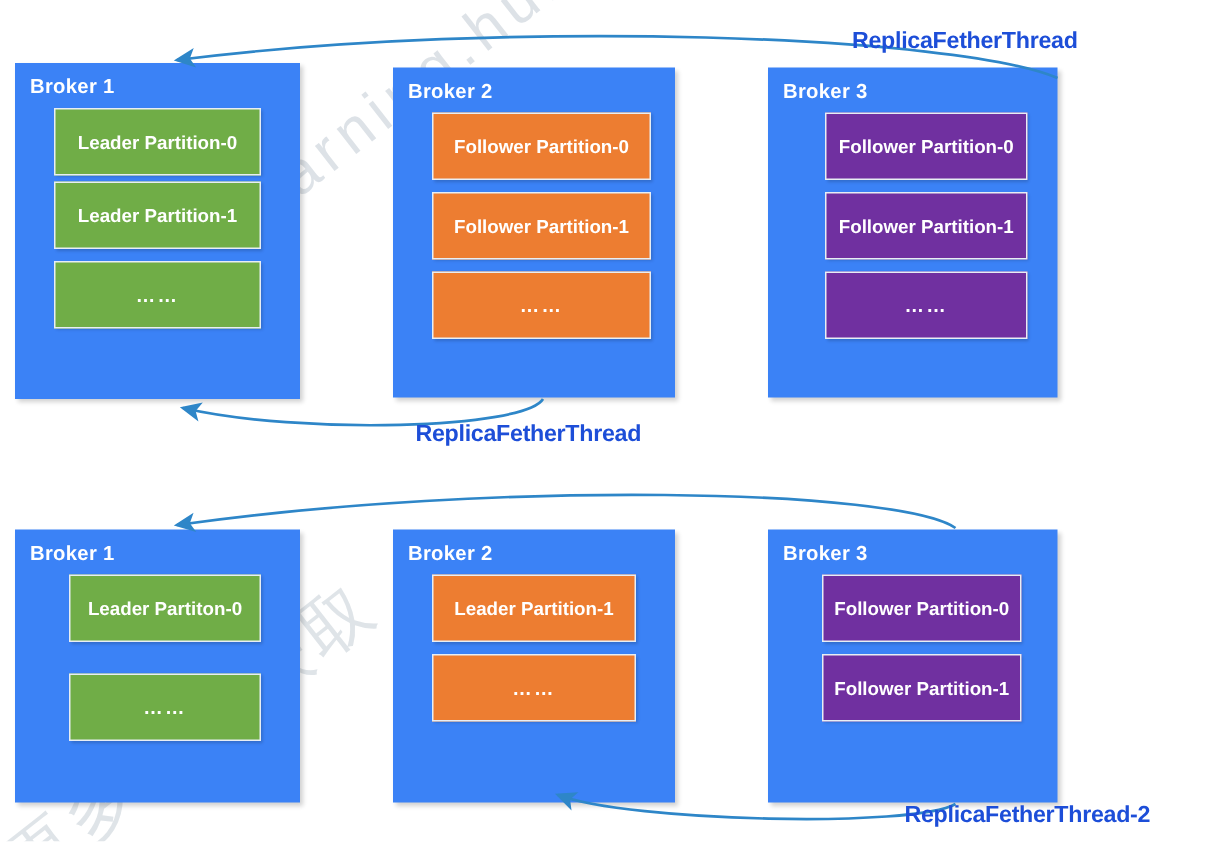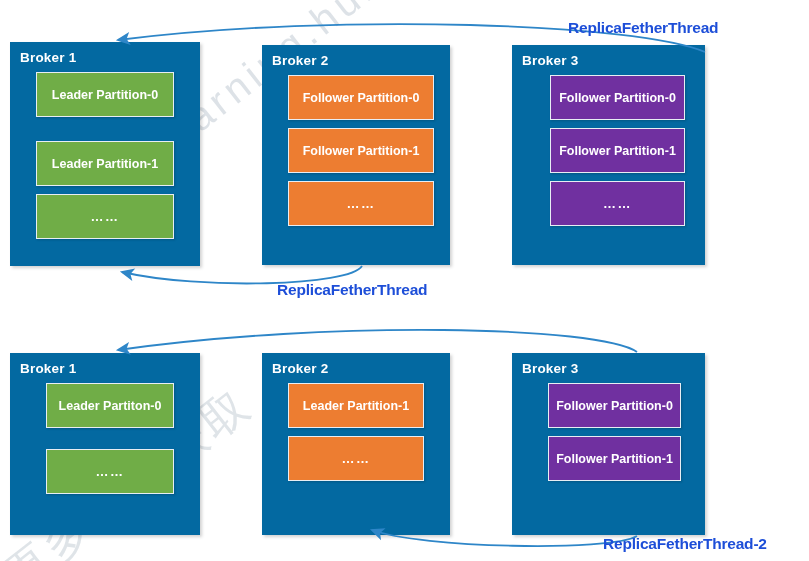--- a/index.html
+++ b/index.html
@@ -40,21 +40,21 @@
     top: 545px;
     font-size: 46px;
     transform: rotate(-38deg);
     transform-origin: left bottom;
     letter-spacing: 4px;
     color: rgba(150, 165, 180, 0.30);
   }
   
   .broker {
     position: absolute;
-    background: #0369a1;
+    background: #3b82f6;
     box-sizing: border-box;
     box-shadow: 2px 2px 3px rgba(0,0,0,0.18);
   }
   .broker-title {
     position: absolute;
     left: 10px;
     top: 8px;
     color: #ffffff;
     font-size: 13.5px;
     font-weight: bold;
@@ -111,21 +111,21 @@
 <body>
 
 <div id="canvas">
 
   <div class="watermark wm-url">//learning.hunwei.com</div>
   <div class="watermark wm-cn">更多资料获取</div>
 
   <div class="broker" style="left:10px; top:42px; width:190px; height:224px;">
     <div class="broker-title">Broker 1</div>
     <div class="partitions" style="padding:0 26px 0 26px;">
-      <div class="partition p-green" style="height:45px; margin-bottom:24px;">Leader Partition-0</div>
+      <div class="partition p-green" style="height:45px; margin-bottom:4px;">Leader Partition-0</div>
       <div class="partition p-green" style="height:45px; margin-bottom:8px;">Leader Partition-1</div>
       <div class="partition p-green dots" style="height:45px;">……</div>
     </div>
   </div>
 
   <div class="broker" style="left:262px; top:45px; width:188px; height:220px;">
     <div class="broker-title">Broker 2</div>
     <div class="partitions" style="padding:0 16px 0 26px;">
       <div class="partition p-orange" style="height:45px; margin-bottom:8px;">Follower Partition-0</div>
       <div class="partition p-orange" style="height:45px; margin-bottom:8px;">Follower Partition-1</div>

